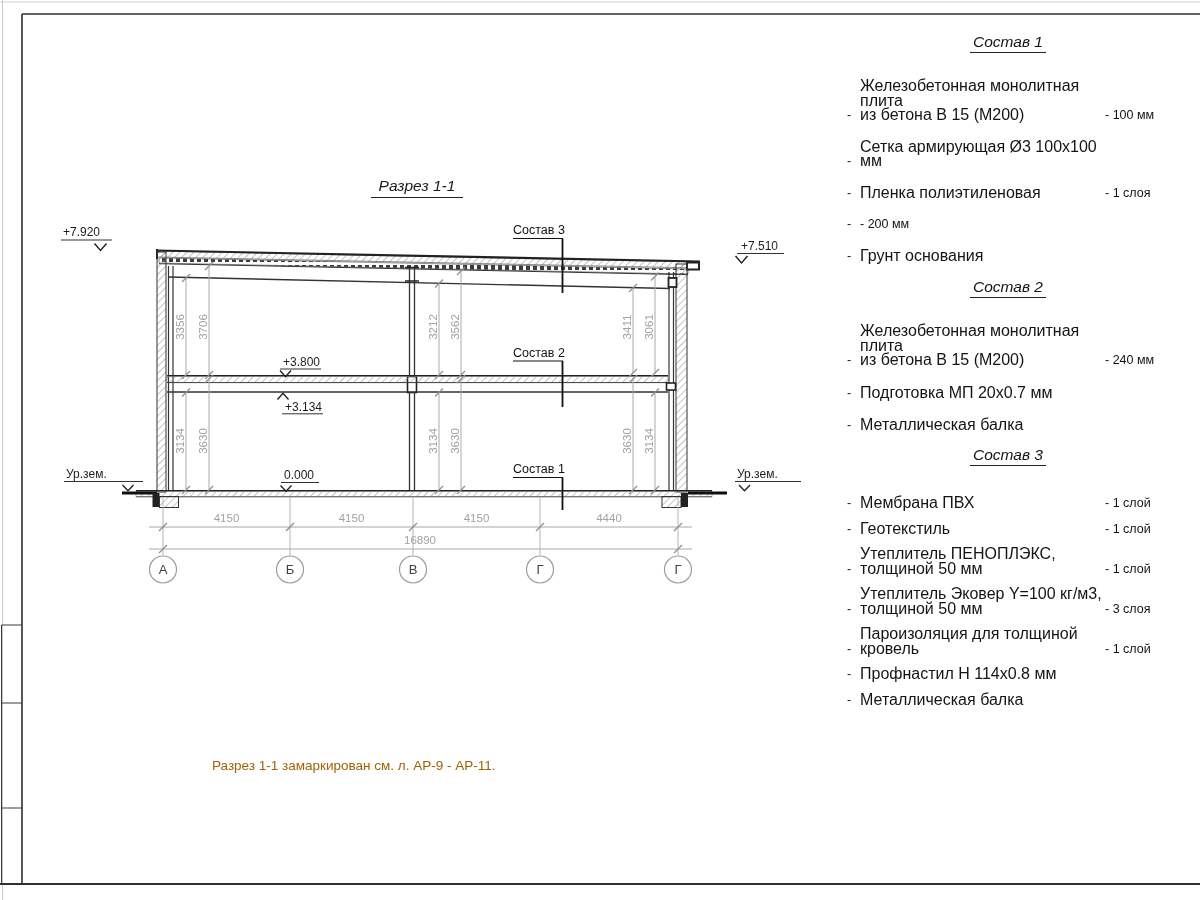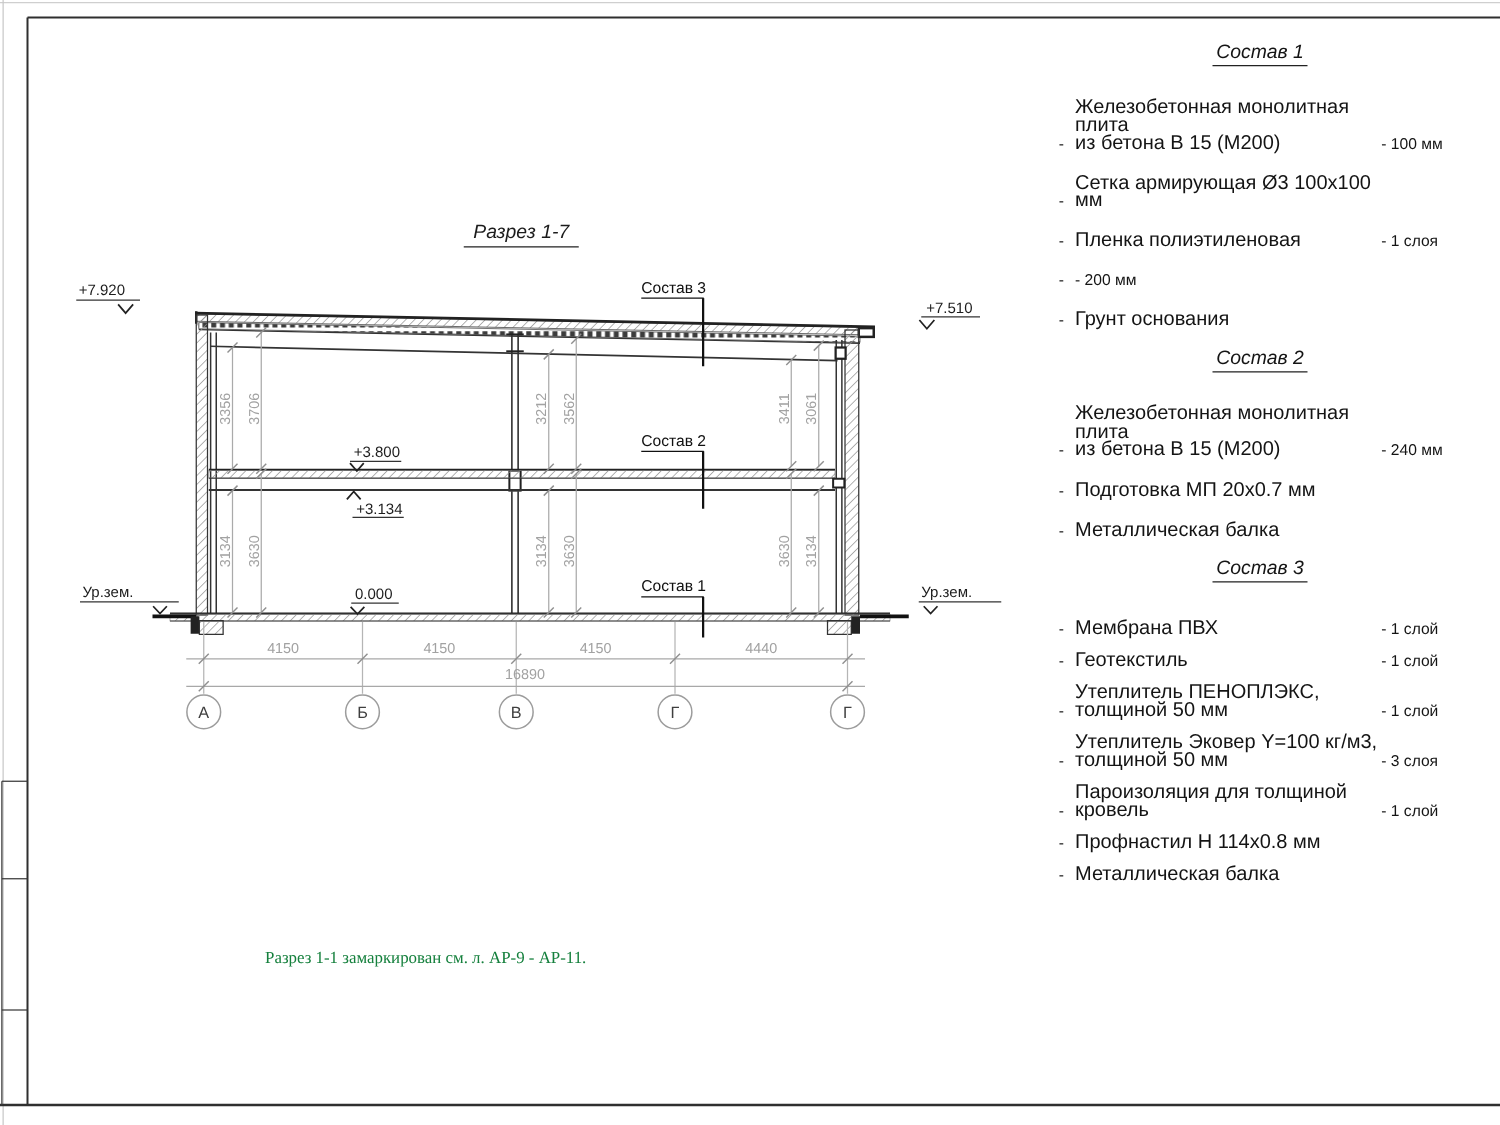--- a/index.html
+++ b/index.html
@@ -6,21 +6,21 @@
   html,body { width:1200px; height:900px; background:#ffffff; font-family:"Liberation Sans", sans-serif; overflow:hidden; }
   #page { position:relative; width:1200px; height:900px; background:#fff; }
   #draw-svg { position:absolute; left:0; top:0; }
 
   .sheet-title {
     position:absolute; left:371px; top:177px; width:92px;
     font-style:italic; font-size:15.5px; color:#1b1b1b; text-align:center;
     border-bottom:1.4px solid #222; padding-bottom:2px;
   }
   .note {
-    position:absolute; left:212px; top:758px; font-size:13.5px; color:#15803d;font-family:Liberation Serif, serif;
+    position:absolute; left:212px; top:758px; font-size:13.5px; color:#a16207;
   }
 
   .mat-list { position:absolute; left:847px; width:322px; color:#141414; }
   .mat-list .hdr { text-align:center; margin-bottom:26px; }
   .mat-list .hdr span {
     display:inline-block; font-style:italic; font-size:15.5px;
     border-bottom:1.4px solid #222; padding:0 3px 1px 3px;
   }
   .mat-list .row { display:flex; align-items:flex-end; }
   .mat-list .dash { flex:0 0 13px; font-size:12.5px; line-height:14.5px; }
@@ -257,21 +257,21 @@
     <circle cx="540" cy="569.5" r="13.5" fill="#fff" stroke="#9c9c9c" stroke-width="1.2"></circle>
     <circle cx="678" cy="569.5" r="13.5" fill="#fff" stroke="#9c9c9c" stroke-width="1.2"></circle>
     <text class="axis-t" text-anchor="middle" x="163" y="574">А</text>
     <text class="axis-t" text-anchor="middle" x="290" y="574">Б</text>
     <text class="axis-t" text-anchor="middle" x="413" y="574">В</text>
     <text class="axis-t" text-anchor="middle" x="540" y="574">Г</text>
     <text class="axis-t" text-anchor="middle" x="678" y="574">Г</text>
   </g>
 </svg>
 
-<div class="sheet-title">Разрез 1-7</div>
+<div class="sheet-title">Разрез 1-1</div>
 <div class="note">Разрез 1-1 замаркирован см. л. АР-9 - АР-11.</div>
 
 <div class="mat-list" id="list-1">
   <div class="hdr"><span>Состав 1</span></div>
   <div class="row">
     <span class="dash">-</span>
     <div class="itx">Железобетонная  монолитная плита
 из бетона В 15 (М200)</div>
     <div class="val">- 100 мм</div>
   </div>

